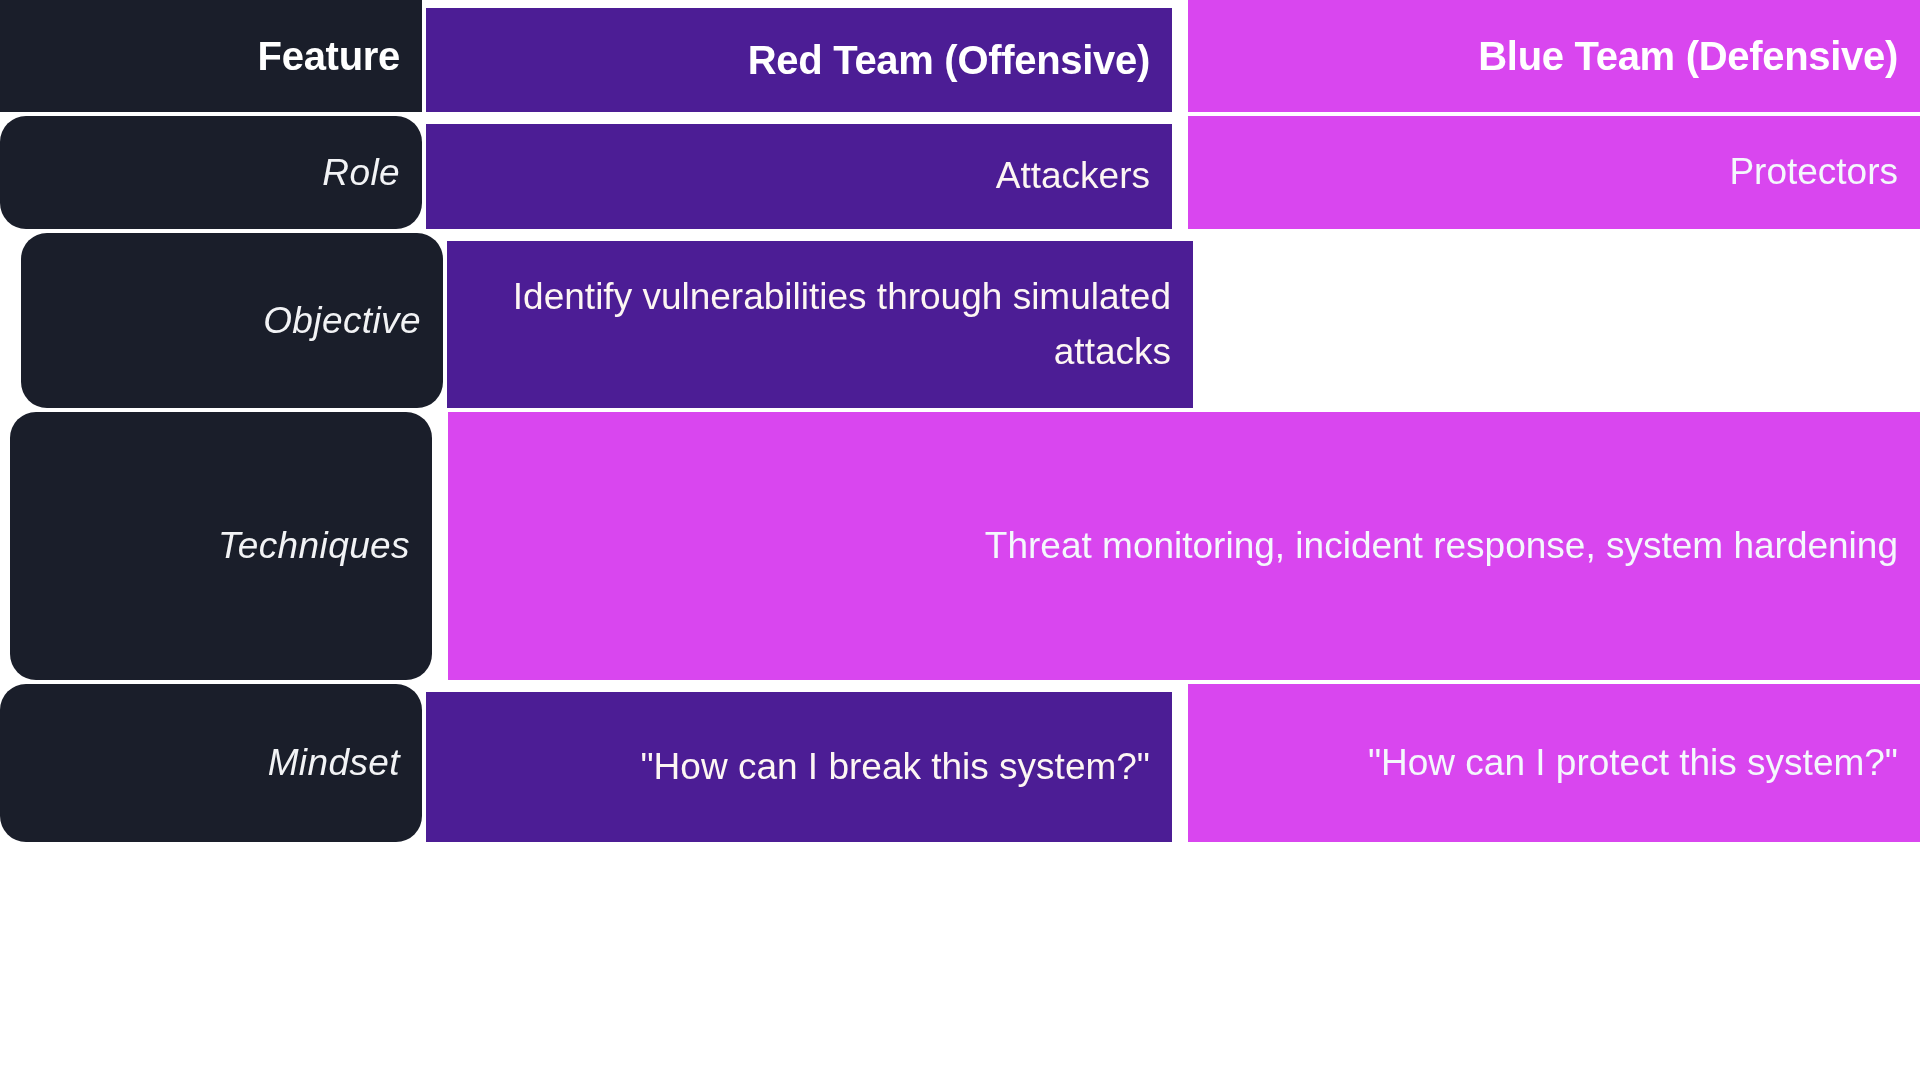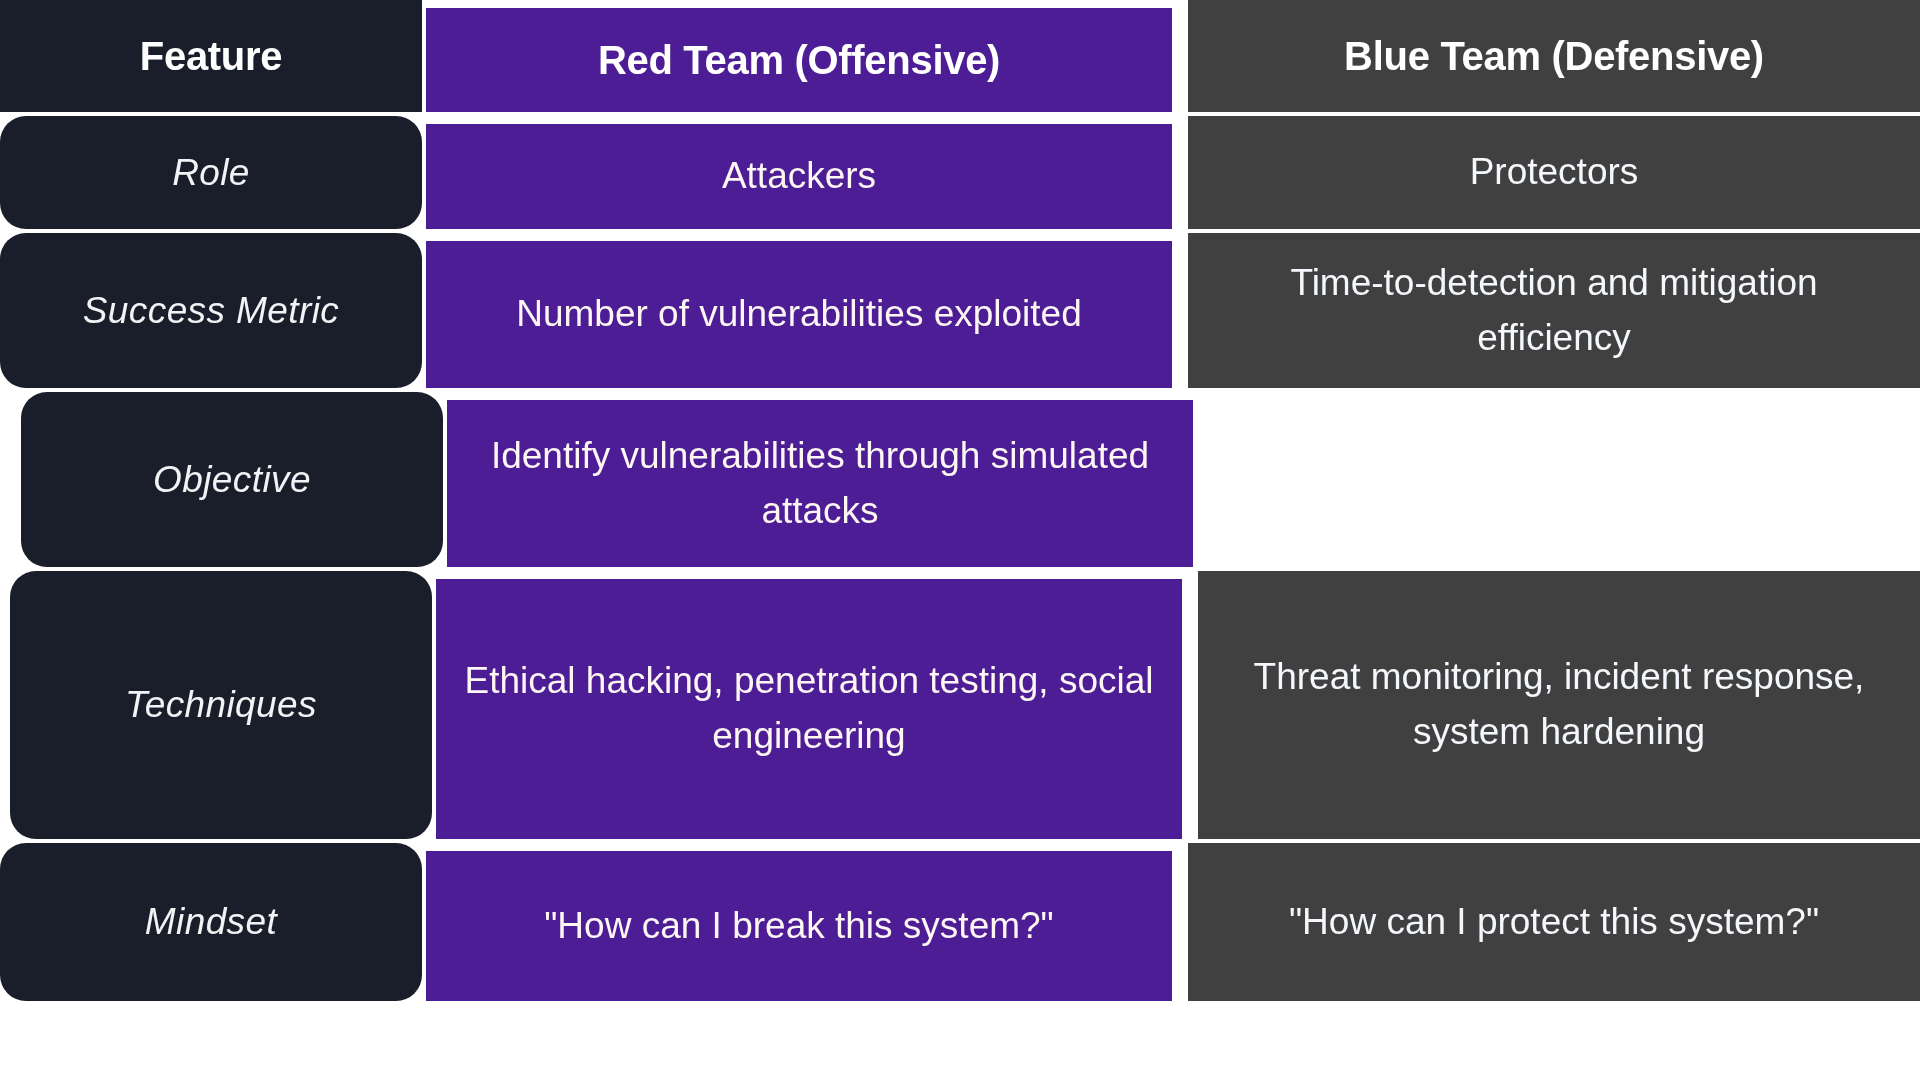--- a/index.html
+++ b/index.html
@@ -34,21 +34,21 @@
     box-sizing: border-box;
     display: flex;
     align-items: center;
     justify-content: center;
     text-align: center;
     padding: 4px 22px;
     overflow: hidden;
   }
   .col-feature { width: 422px; flex: 0 0 422px; background: #1a1e2a; }
   .col-red     { width: 746px; flex: 0 0 746px; background: #4c1d95; margin-top: 8px; }
-  .col-blue    { flex: 1 1 auto; background: #404040; margin-left: 12px; }
+  .col-blue    { flex: 1 1 auto; background: #d946ef; margin-left: 12px; }
 
   
   .row-header { height: 112px; }
   .row-header .cell {
     font-weight: bold;
     font-size: 40px;
     letter-spacing: -0.3px;
     color: #ffffff;
   }
 
@@ -66,20 +66,21 @@
     font-size: 37px;
     font-weight: 300;
     color: #fdf6f3;
     line-height: 1.48;
   }
   .row-body .col-blue { color: #f4f8fc; }
 
   .cell-text {
     display: block;
     width: 100%;
+    text-align: right;
   }
 
   .h-role    { height: 113px; }
   .h-metric  { height: 155px; }
   .h-obj     { height: 175px; padding-left: 21px; }
   .h-tech    { height: 268px; padding-left: 10px; }
   .h-mind    { height: 158px; }
 </style>
 </head>
 <body>
@@ -103,47 +104,33 @@
       <span class="cell-text">Role</span>
     </div>
     <div class="cell col-red">
       <span class="cell-text">Attackers</span>
     </div>
     <div class="cell col-blue">
       <span class="cell-text">Protectors</span>
     </div>
   </div>
 
-  <div class="row row-body h-metric">
-    <div class="cell col-feature">
-      <span class="cell-text">Success Metric</span>
-    </div>
-    <div class="cell col-red">
-      <span class="cell-text">Number of vulnerabilities exploited</span>
-    </div>
-    <div class="cell col-blue">
-      <span class="cell-text">Time-to-detection and mitigation efficiency</span>
-    </div>
-  </div>
 
   <div class="row row-body h-obj">
     <div class="cell col-feature">
       <span class="cell-text">Objective</span>
     </div>
     <div class="cell col-red">
       <span class="cell-text">Identify vulnerabilities through simulated attacks</span>
     </div>
   </div>
 
   <div class="row row-body h-tech">
     <div class="cell col-feature">
       <span class="cell-text">Techniques</span>
-    </div>
-    <div class="cell col-red">
-      <span class="cell-text">Ethical hacking, penetration testing, social engineering</span>
     </div>
     <div class="cell col-blue">
       <span class="cell-text">Threat monitoring, incident response, system hardening</span>
     </div>
   </div>
 
   <div class="row row-body h-mind">
     <div class="cell col-feature">
       <span class="cell-text">Mindset</span>
     </div>

